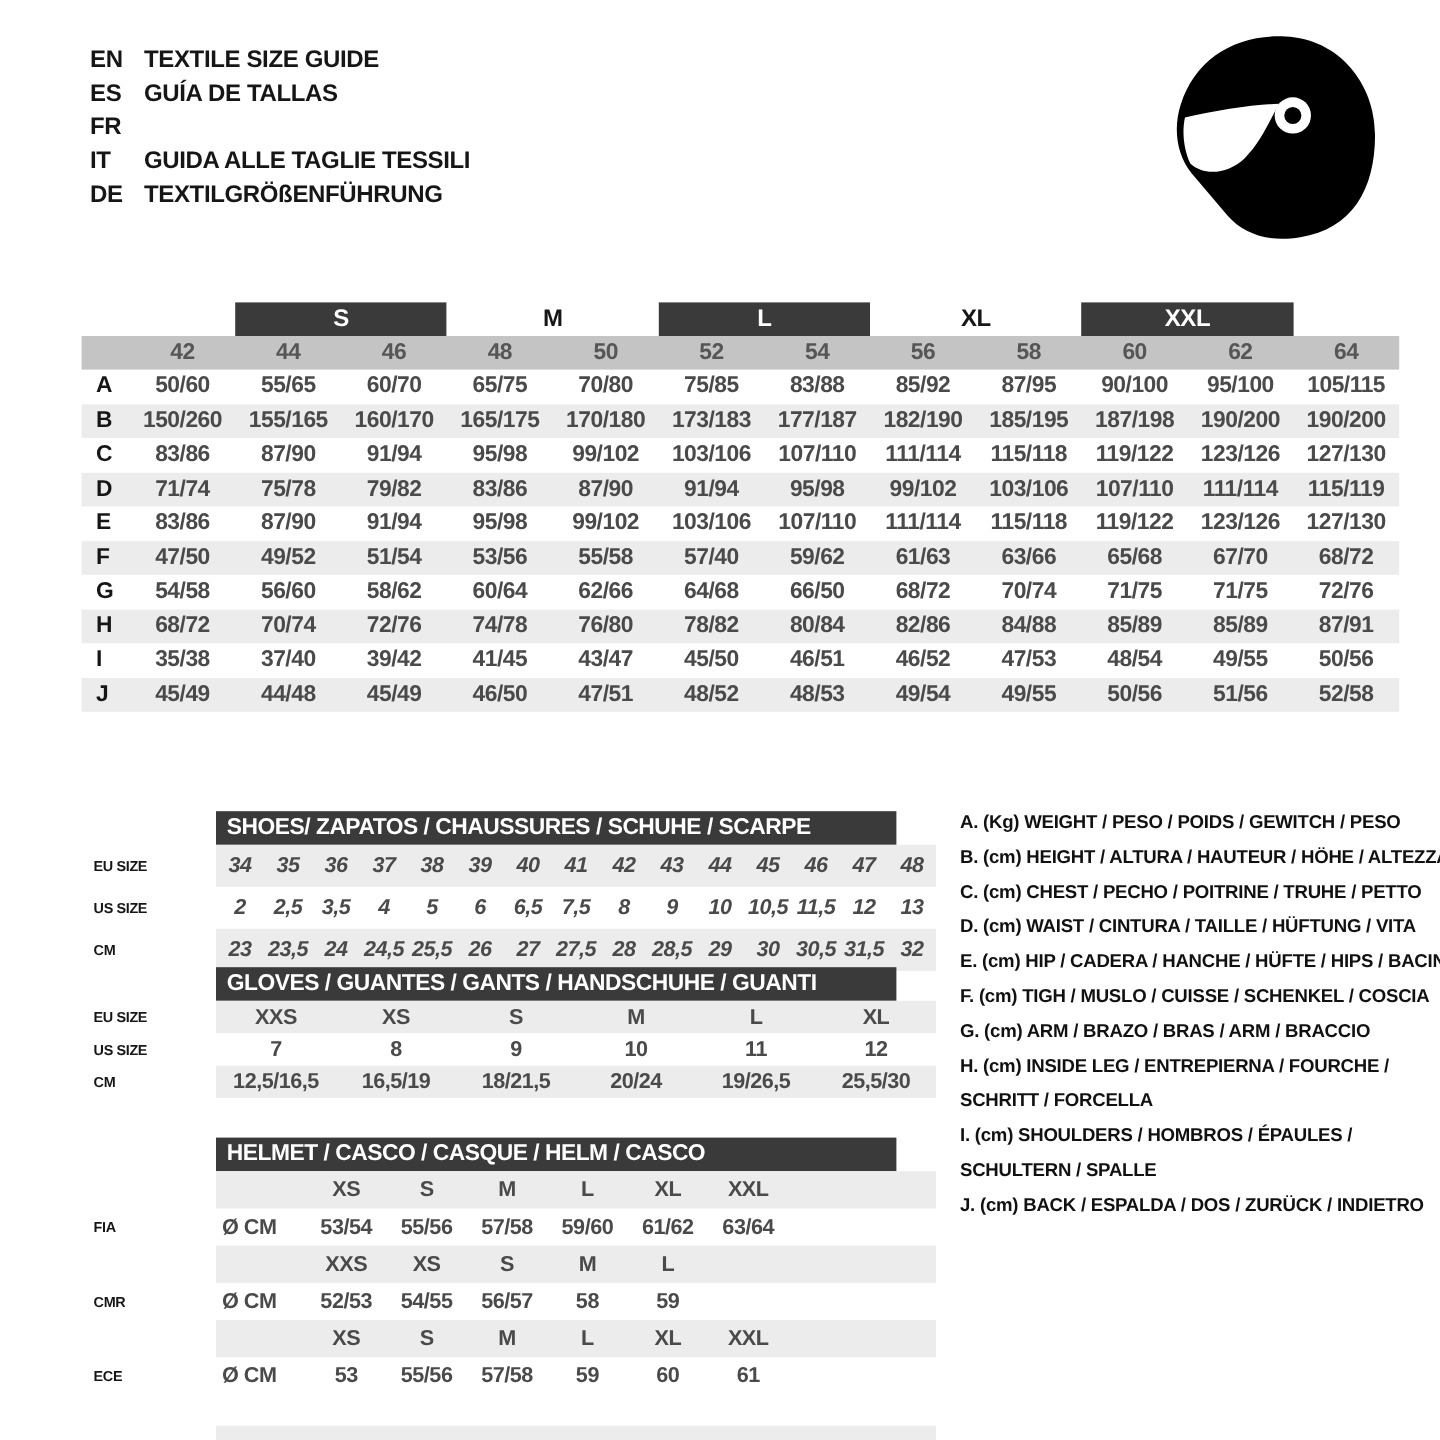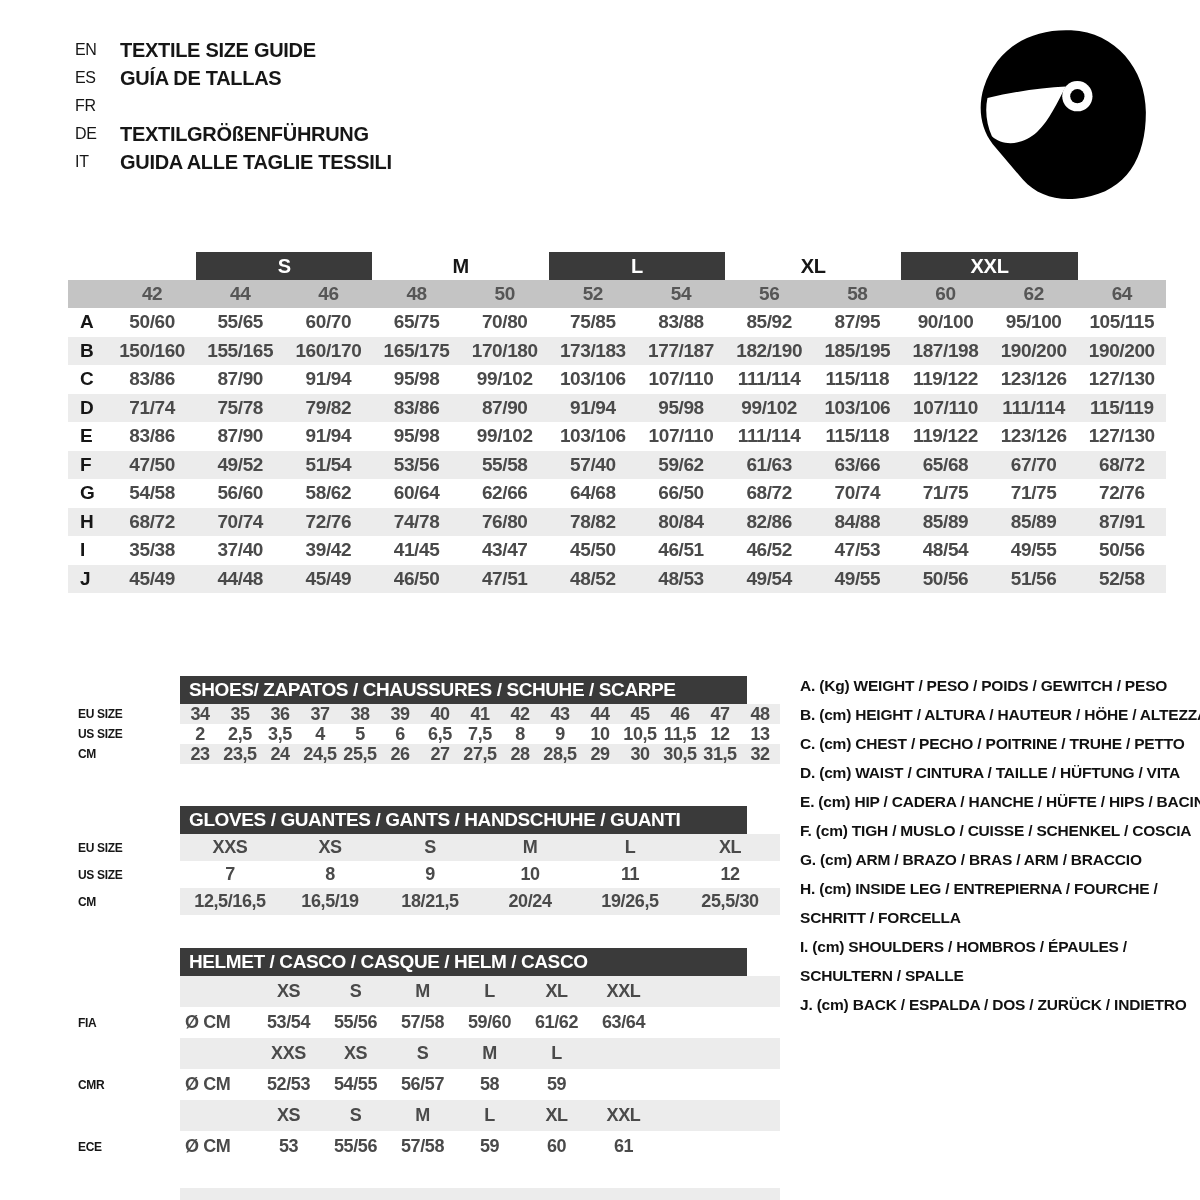--- a/index.html
+++ b/index.html
@@ -6,21 +6,21 @@
   body{
     width:1200px;height:1200px;background:#ffffff;position:relative;
     font-family:"Liberation Sans","DejaVu Sans",sans-serif;
     -webkit-font-smoothing:antialiased;overflow:hidden;
   }
   :root{--dark:#3a3a3a;--band:#c4c4c4;--shade:#ececec;--val:#4a4a4a;--ink:#161616;}
 
   
   #lang-block{position:absolute;left:75px;top:36px;}
   .lang-line{display:flex;height:28px;align-items:center;}
-  .lang-code{width:45px;font-weight:400;font-size:16px;color:var(--ink);letter-spacing:-0.3px;}
+  .lang-code{width:45px;font-weight:700;font-size:20px;color:var(--ink);letter-spacing:-0.3px;}
   .lang-title{font-weight:700;font-size:20px;color:var(--ink);letter-spacing:-0.3px;white-space:nowrap;}
 
   
   #helmet-logo{position:absolute;left:975px;top:25px;width:178px;height:178px;}
 
   
   #main-table{position:absolute;left:68px;top:252px;width:1098px;}
   .mrow{display:grid;grid-template-columns:40px repeat(12,88.16px);align-items:center;}
   #band-row{height:28px;}
   #band-row .band{height:28px;display:flex;align-items:center;justify-content:center;
@@ -37,21 +37,21 @@
   .section{position:absolute;left:68px;}
   #shoes-section{top:676px;}
   #gloves-section{top:806px;}
   #helmet-section{top:948px;}
   .sec-row{display:grid;grid-template-columns:112px 600px;align-items:stretch;}
   .sec-bar{width:567px;height:28px;background:var(--dark);color:#fff;display:flex;align-items:center;}
   .sec-title{padding-left:9px;font-size:19px;font-weight:700;letter-spacing:-0.4px;white-space:nowrap;}
   .side-label{display:flex;align-items:center;padding-left:10px;font-weight:700;font-size:12px;color:var(--ink);letter-spacing:-0.3px;}
   .cells{display:grid;align-items:center;width:600px;}
   .cells.shade{background:var(--shade);}
-  .shoes-sec .cells{grid-template-columns:repeat(15,40px);height:20px;}
+  .shoes-sec .cells{grid-template-columns:repeat(15,40px);height:35px;font-style:italic;}
   .gloves-sec .cells{grid-template-columns:repeat(6,100px);height:27px;}
   .helmet-sec .cells{grid-template-columns:75px repeat(6,67px) 1fr;height:31px;}
   .scell{text-align:center;font-weight:700;font-size:18px;color:var(--val);letter-spacing:-0.4px;white-space:nowrap;}
   .helmet-sec .scell:first-child{text-align:left;padding-left:5px;}
 
   
   #legend{position:absolute;left:800px;top:671px;width:410px;}
   .legend-line{font-weight:700;font-size:15.5px;line-height:29px;color:#111;
     letter-spacing:-0.2px;white-space:nowrap;}
 
@@ -67,26 +67,26 @@
       <div class="lang-title">TEXTILE SIZE GUIDE</div>
     </div>
     <div class="lang-line">
       <div class="lang-code">ES</div>
       <div class="lang-title">GUÍA DE TALLAS</div>
     </div>
     <div class="lang-line">
       <div class="lang-code">FR</div>
     </div>
     <div class="lang-line">
+      <div class="lang-code">IT</div>
+      <div class="lang-title">GUIDA ALLE TAGLIE TESSILI</div>
+    </div>
+    <div class="lang-line">
       <div class="lang-code">DE</div>
       <div class="lang-title">TEXTILGRÖßENFÜHRUNG</div>
-    </div>
-    <div class="lang-line">
-      <div class="lang-code">IT</div>
-      <div class="lang-title">GUIDA ALLE TAGLIE TESSILI</div>
     </div>
   </div>
 
 <svg id="helmet-logo" viewBox="0 0 100 100" xmlns="http://www.w3.org/2000/svg" aria-hidden="true">
   <path fill="#000000" d="M54,3 C79,4 96,25 96,49 C96,75 85,93 61,97 C47,99.5 35,96 27,87 L10,67 C3,58 1.5,46 5,35 C12,13 31,2 54,3 Z"></path>
   <path fill="#ffffff" d="M7,41 C22,37.5 38,35 51,34.5 C46,44 42,53 35,60 C27,67.5 16,68.5 9.5,62.5 C6.5,56 5.5,48 7,41 Z"></path>
   <circle cx="57.5" cy="40" r="8.5" fill="#ffffff"></circle>
   <circle cx="57.5" cy="40" r="4" fill="#000000"></circle>
 </svg>
 
@@ -124,21 +124,21 @@
         <div class="mcell">75/85</div>
         <div class="mcell">83/88</div>
         <div class="mcell">85/92</div>
         <div class="mcell">87/95</div>
         <div class="mcell">90/100</div>
         <div class="mcell">95/100</div>
         <div class="mcell">105/115</div>
       </div>
       <div class="mrow data-row shade">
         <div class="mcell letter">B</div>
-        <div class="mcell">150/160</div>
+        <div class="mcell">150/260</div>
         <div class="mcell">155/165</div>
         <div class="mcell">160/170</div>
         <div class="mcell">165/175</div>
         <div class="mcell">170/180</div>
         <div class="mcell">173/183</div>
         <div class="mcell">177/187</div>
         <div class="mcell">182/190</div>
         <div class="mcell">185/195</div>
         <div class="mcell">187/198</div>
         <div class="mcell">190/200</div>

